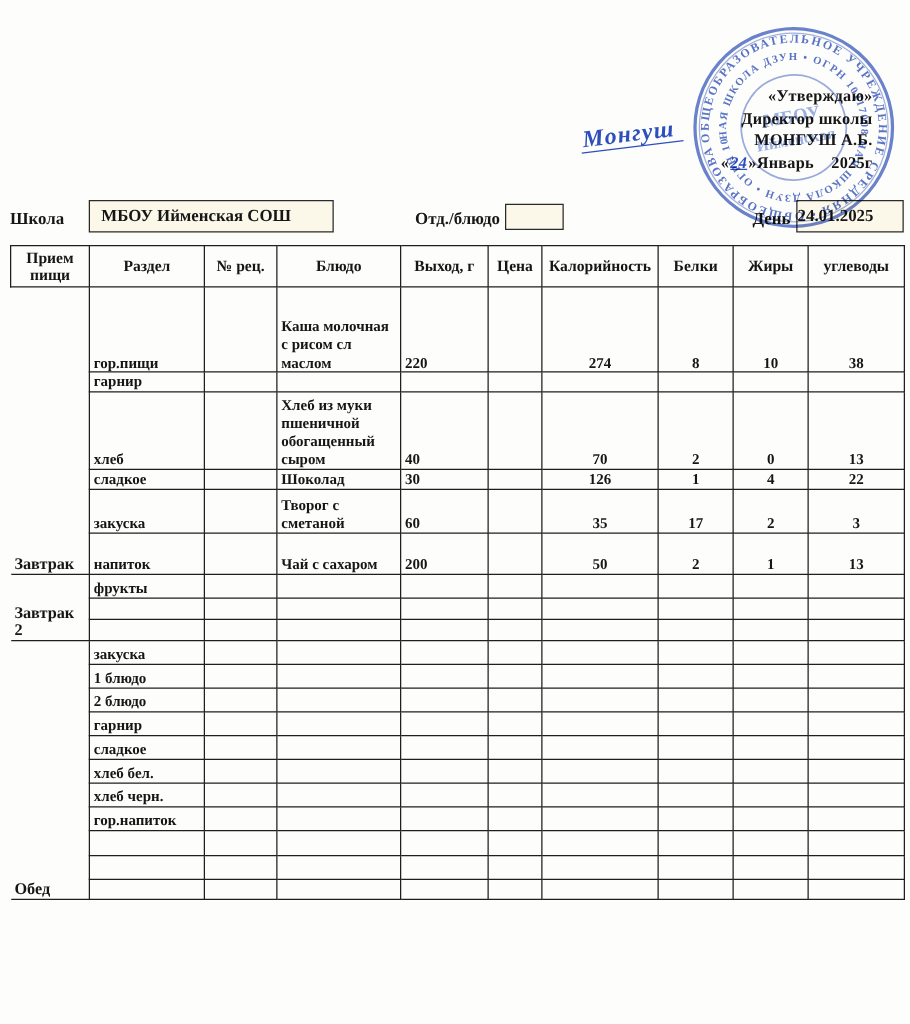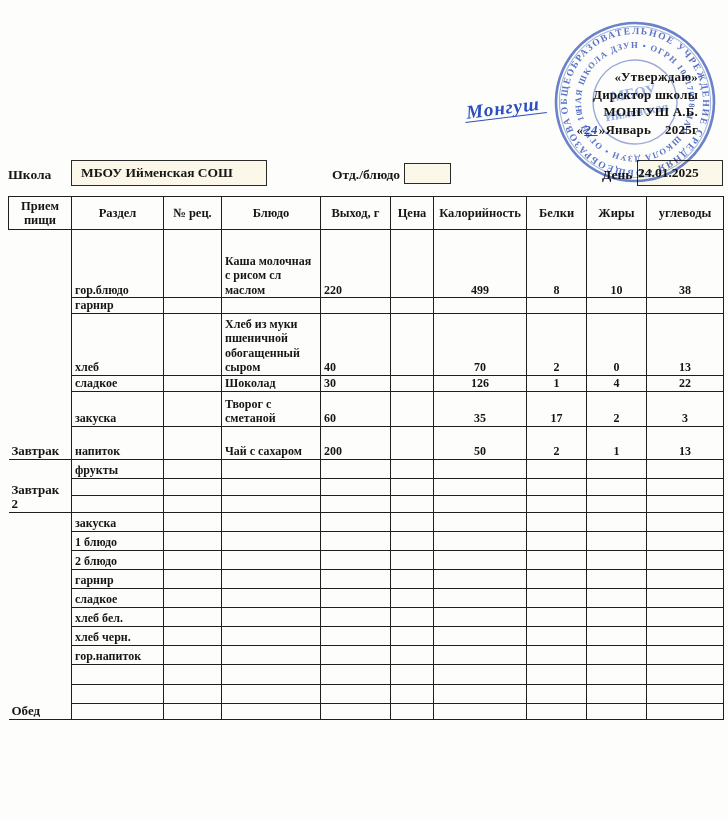--- a/index.html
+++ b/index.html
@@ -152,26 +152,26 @@
             <th>Цена</th>
             <th>Калорийность</th>
             <th>Белки</th>
             <th>Жиры</th>
             <th>углеводы</th>
           </tr>
         </thead>
         <tbody>
           <tr style="height: 68px;">
             <td class="meal" rowspan="6" style="padding-top: 42px;">Завтрак</td>
-            <td class="c-razdel">гор.блюдо</td>
+            <td class="c-razdel">гор.пищи</td>
             <td class="c-rec"></td>
             <td class="c-dish">Каша молочная с рисом сл маслом</td>
             <td class="c-out">220</td>
             <td class="c-price"></td>
-            <td class="c-cal">499</td>
+            <td class="c-cal">274</td>
             <td class="c-protein">8</td>
             <td class="c-fat">10</td>
             <td class="c-carbs">38</td>
           </tr>
           <tr style="height: 15px;">
             <td class="c-razdel">гарнир</td>
             <td class="c-rec"></td>
             <td class="c-dish"></td>
             <td class="c-out"></td>
             <td class="c-price"></td>

